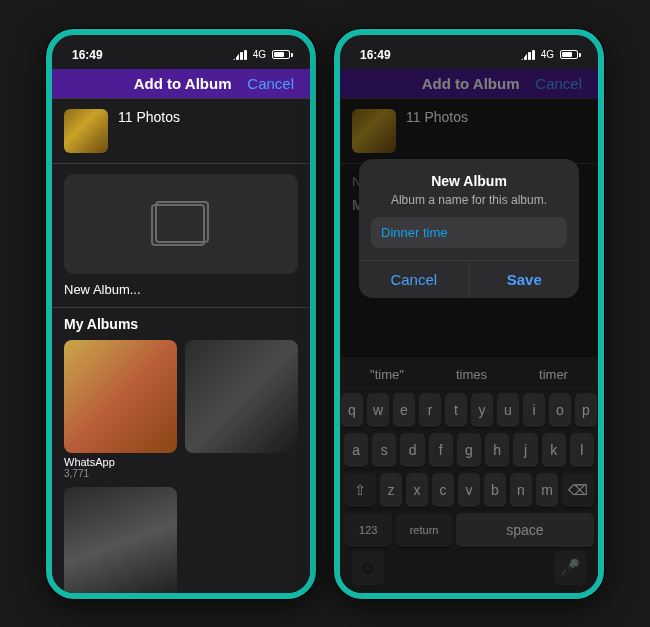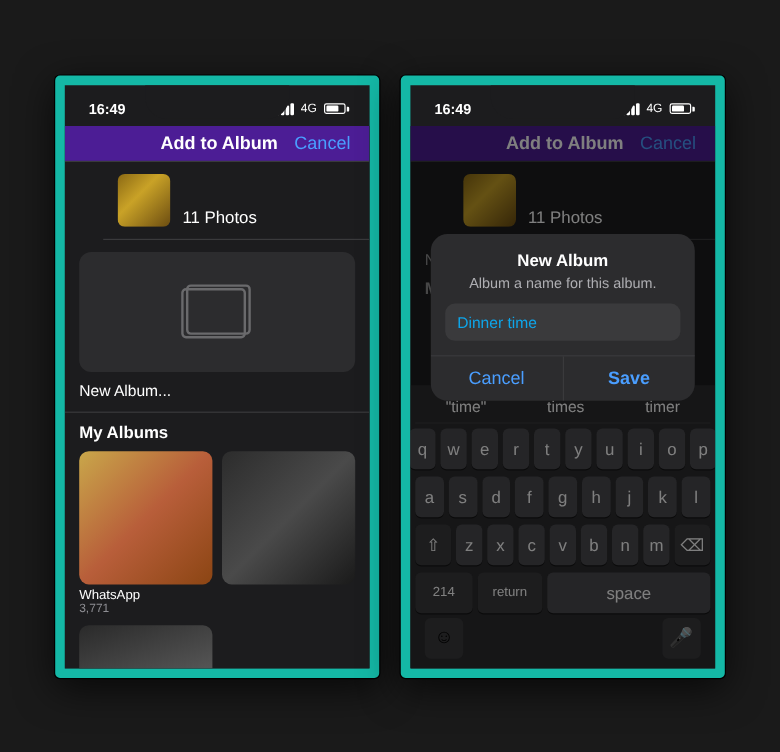--- a/index.html
+++ b/index.html
@@ -17,24 +17,24 @@
     .phones-container {
       display: flex;
       gap: 18px;
       align-items: center;
       justify-content: center;
     }
 
     
     .phone {
       width: 270px;
-      height: 502px;
+      height: 570px;
       background: #1c1c1e;
-      border-radius: 4px;
-      border: 8px solid #14b8a6;
+      border-radius: 28px;
+      border: 6px solid #14b8a6;
       position: relative;
       overflow: hidden;
       box-shadow: 0 0 0 1px #000, 0 8px 32px rgba(0,0,0,0.7);
     }
 
     
     .notch {
       position: absolute;
       top: 0;
       left: 50%;
@@ -130,25 +130,24 @@
     }
     .nav-cancel {
       font-size: 15px;
       color: #4a9eff;
       cursor: pointer;
     }
 
     
     .photos-strip {
       display: flex;
-      align-items: flex-end;
+      align-items: flex-start;
       padding: 10px 12px;
       gap: 10px;
       border-bottom: 1px solid #3a3a3c;
-      margin-left: 32px;
     }
     .photo-thumb {
       width: 44px;
       height: 44px;
       border-radius: 6px;
       overflow: hidden;
       flex-shrink: 0;
     }
     .photo-thumb-img {
       width: 100%;
@@ -552,21 +551,21 @@
             <div class="key">x</div>
             <div class="key">c</div>
             <div class="key">v</div>
             <div class="key">b</div>
             <div class="key">n</div>
             <div class="key">m</div>
             <div class="key backspace">⌫</div>
           </div>
 
           <div class="key-row">
-            <div class="key special">214</div>
+            <div class="key special">123</div>
             <div class="key wider special">return</div>
             <div class="key space">space</div>
           </div>
         </div>
         <div class="bottom-bar">
           <div class="emoji-key">☺</div>
           <div class="mic-key">🎤</div>
         </div>
       </div>
     </div>

